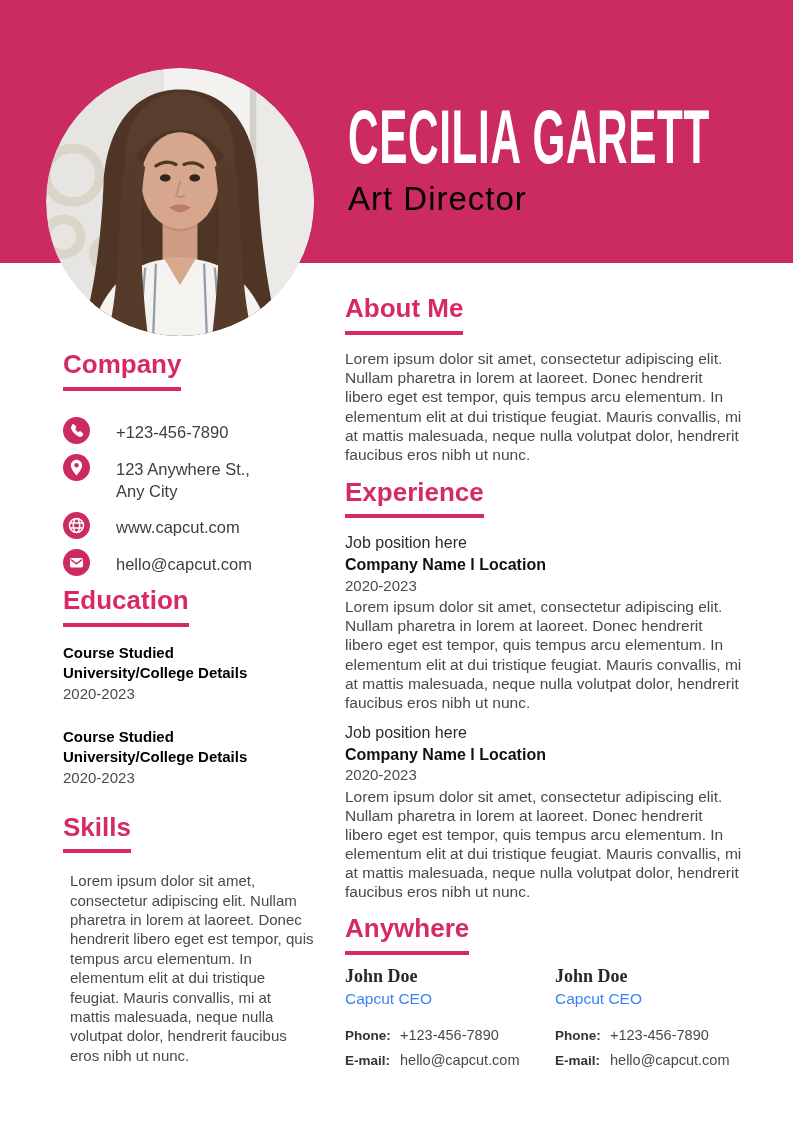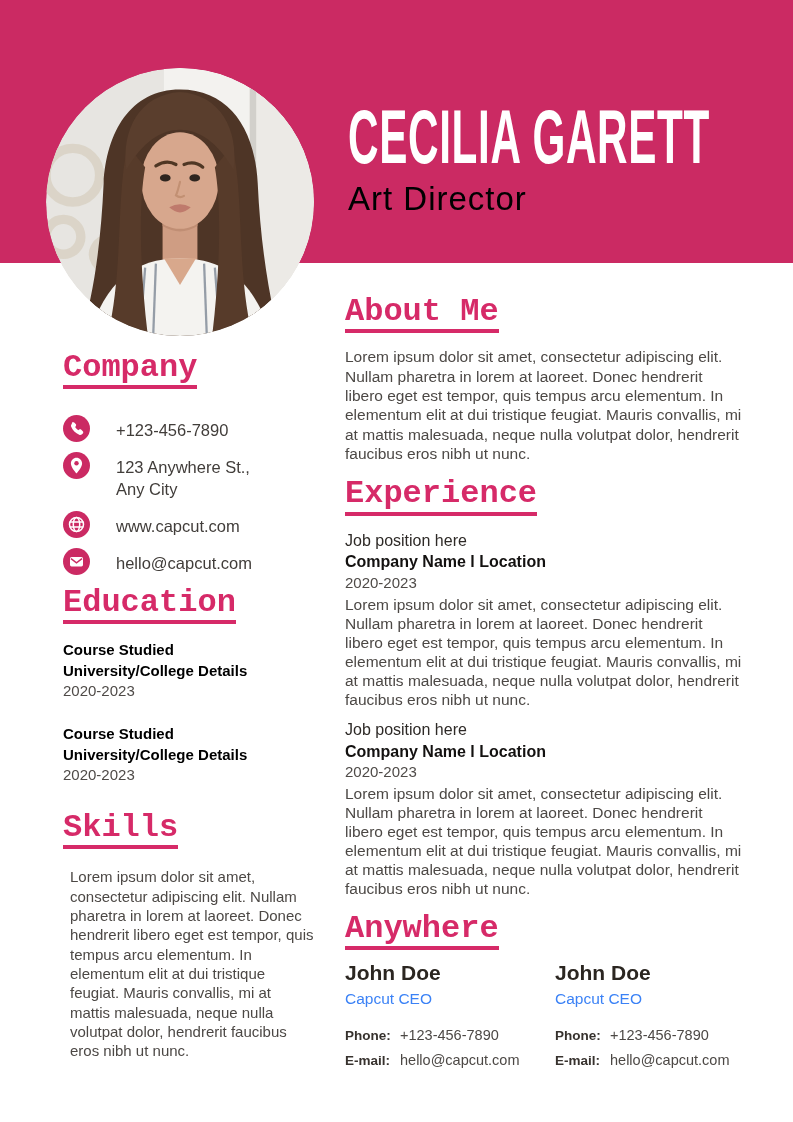--- a/index.html
+++ b/index.html
@@ -37,24 +37,24 @@
   }
   .avatar svg { display:block; width:100%; height:100%; }
 
   
   .left-col  { position:absolute; left:63px;  top:350px; width:252px; }
   .right-col { position:absolute; left:345px; top:294px; width:398px; }
 
   .sec-heading {
     display:inline-block;
     color:var(--accent-bright);
-    font-size:32px; font-weight:bold;
+    font-size:26px; font-weight:bold;
+    padding-bottom:8px;
     border-bottom:4px solid var(--accent-bright);
     line-height:1.1;
-    font-family:Liberation Mono, monospace;
   }
 
   
   .contact-list { margin-top:26px; }
   .contact-row { display:flex; align-items:flex-start; margin-bottom:10px; }
   .contact-icon { flex:0 0 27px; width:27px; height:27px; margin-right:26px; }
   .contact-icon svg { display:block; width:27px; height:27px; }
   .contact-text { font-size:16.5px; color:#413d3a; line-height:1.35; padding-top:4px; }
 
   
@@ -82,21 +82,21 @@
   .exp-entry { margin-top:15px; }
   .exp-entry + .exp-entry { margin-top:11px; }
   .exp-position { font-size:16px; color:#2e2a27; line-height:1.3; }
   .exp-company { font-size:16px; font-weight:bold; color:#131110; line-height:1.35; }
   .exp-years { font-size:15px; color:#4f4b48; line-height:1.3; }
   .exp-desc { margin-top:2px; font-size:15.5px; line-height:1.23; color:#4c4845; }
 
   
   .ref-heading { margin-top:13px; }
   .ref-grid { margin-top:10px; display:grid; grid-template-columns:210px 210px; }
-  .ref-name { font-size:21px; font-weight:bold; color:#2b2621; line-height:1.25; }
+  .ref-name { font-size:18px; font-weight:bold; color:#2b2621; line-height:1.25;font-family:Liberation Serif, serif; }
   .ref-role { margin-top:3px; font-size:15.5px; color:#3b82f6; }
   .ref-contacts { margin-top:15px; }
   .ref-line { display:flex; align-items:baseline; line-height:1.7; }
   .ref-label { font-size:13.5px; font-weight:bold; color:#37322e; width:55px; flex:0 0 55px; }
   .ref-value { font-size:14.5px; color:#4c4845; }
 </style>
 </head>
 <body>
 
 <div class="header-band"></div>

